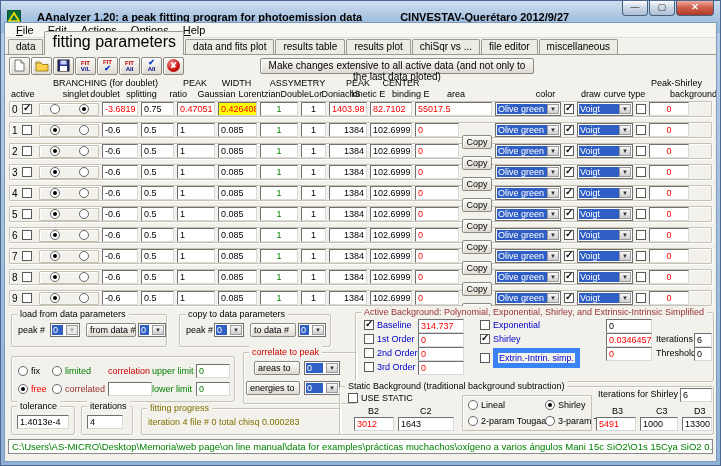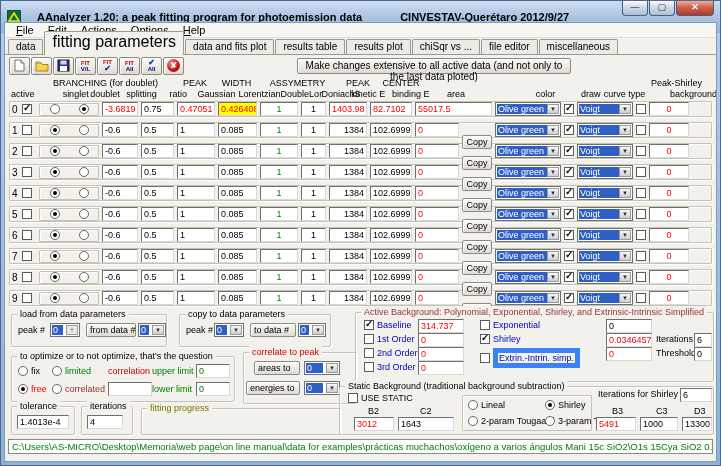--- a/index.html
+++ b/index.html
@@ -32,21 +32,21 @@
   
   .toolbar{height:21px;display:flex;align-items:center;padding:1px 4px;}
   .tbtn{width:21px;height:18px;margin-right:1px;display:inline-flex;align-items:center;justify-content:center;
         background:linear-gradient(#fafaf7,#dedbd2);border:1px solid #8a8a80;border-radius:2px;box-shadow:inset 1px 1px 0 #fff;}
   .fit2{display:flex;flex-direction:column;align-items:center;line-height:6px;font-size:6px;}
   .fit2 i{color:#c00000;font-style:normal;font-weight:bold;}
   .fit2 b{color:#000080;}
   .fit2 .chk{color:#0033cc;font-size:8px;line-height:7px;}
   .stopic{display:inline-block;width:13px;height:13px;border-radius:50%;color:#fff;font-size:8px;line-height:13px;
           text-align:center;font-weight:bold;background:radial-gradient(circle at 35% 30%,#f08a8a,#cc1111 60%,#8a0000);}
-  .bigbtn{margin-left:112px;width:274px;height:16px;font-size:10px;font-family:"Liberation Sans",sans-serif;
+  .bigbtn{margin-left:75px;width:274px;height:16px;font-size:10px;font-family:"Liberation Sans",sans-serif;
           background:linear-gradient(#fafaf7,#dedbd2);border:1px solid #8a8a80;border-radius:2px;box-shadow:inset 1px 1px 0 #fff;}
   
   .thead{padding:1px 6px 0 6px;}
   .hrow{display:flex;gap:3px;align-items:flex-end;height:11px;font-size:9px;}
   .hrow span{display:inline-block;text-align:center;white-space:nowrap;overflow:visible;}
   .hsplit{display:flex !important;justify-content:space-between;padding:0 1px;margin-left:24px;}
   
   .c-num{width:24px;} .c-radio{width:60px;} .c-split{width:36px;} .c-ratio{width:33px;}
   .c-gauss{width:38px;} .c-lor{width:39px;} .c-dlor{width:38px;} .c-don{width:25px;}
   .c-kin{width:38px;} .c-bind{width:42px;} .c-area{width:44px;} .c-area.wide{width:77px;}
@@ -573,21 +573,20 @@
             <span class="cbtn"></span>
           </span>
         <button class="btn abs" style="left:70px;top:8px;width:46px;">to data #</button>
         <span class="combo abs" style="left:118px;top:8px;width:28px;">
             <span class="ctxt hl">0</span>
             <span class="cbtn"></span>
           </span>
       </div>
 
       <div class="gb" style="left:2px;top:45px;width:224px;height:46px;">
-        <span class="gbt">to optimize or to not optimize, that's the question</span>
         <span class="abs" style="left:6px;top:9px;">
             <span class="rb"></span>
             <span class="lbl">fix</span>
           </span>
         <span class="abs" style="left:40px;top:9px;">
             <span class="rb"></span>
             <span class="lbl greent">limited</span>
           </span>
         <span class="abs" style="left:96px;top:9px;">
             <span class="lbl redlbl">correlation</span>
@@ -630,20 +629,21 @@
         <span class="field abs" style="left:5px;top:8px;width:52px;">1.4013e-4</span>
       </div>
 
       <div class="gb" style="left:72px;top:95px;width:52px;height:29px;">
         <span class="gbt">iterations</span>
         <span class="field abs" style="left:5px;top:8px;width:36px;">4</span>
       </div>
 
       <div class="gb" style="left:132px;top:97px;width:200px;height:27px;">
         <span class="gbt olive">fitting progress</span>
+        <span class="abs olive" style="left:6px;top:8px;font-size:9px;">iteration 4   file # 0   total chisq 0.000283</span>
       </div>
 
       <div class="gb" style="left:346px;top:1px;width:359px;height:70px;">
         <span class="gbt maroon">Active Background: Polynomial, Exponential, Shirley, and Extrinsic-Intrinsic Simplified</span>
         <span class="abs" style="left:8px;top:7px;">
             <span class="cb on"></span>
             <span class="lbl blue">Baseline</span>
           </span>
         <span class="field abs red" style="left:62px;top:6px;width:46px;">314.737</span>
         <span class="abs" style="left:8px;top:21px;">

